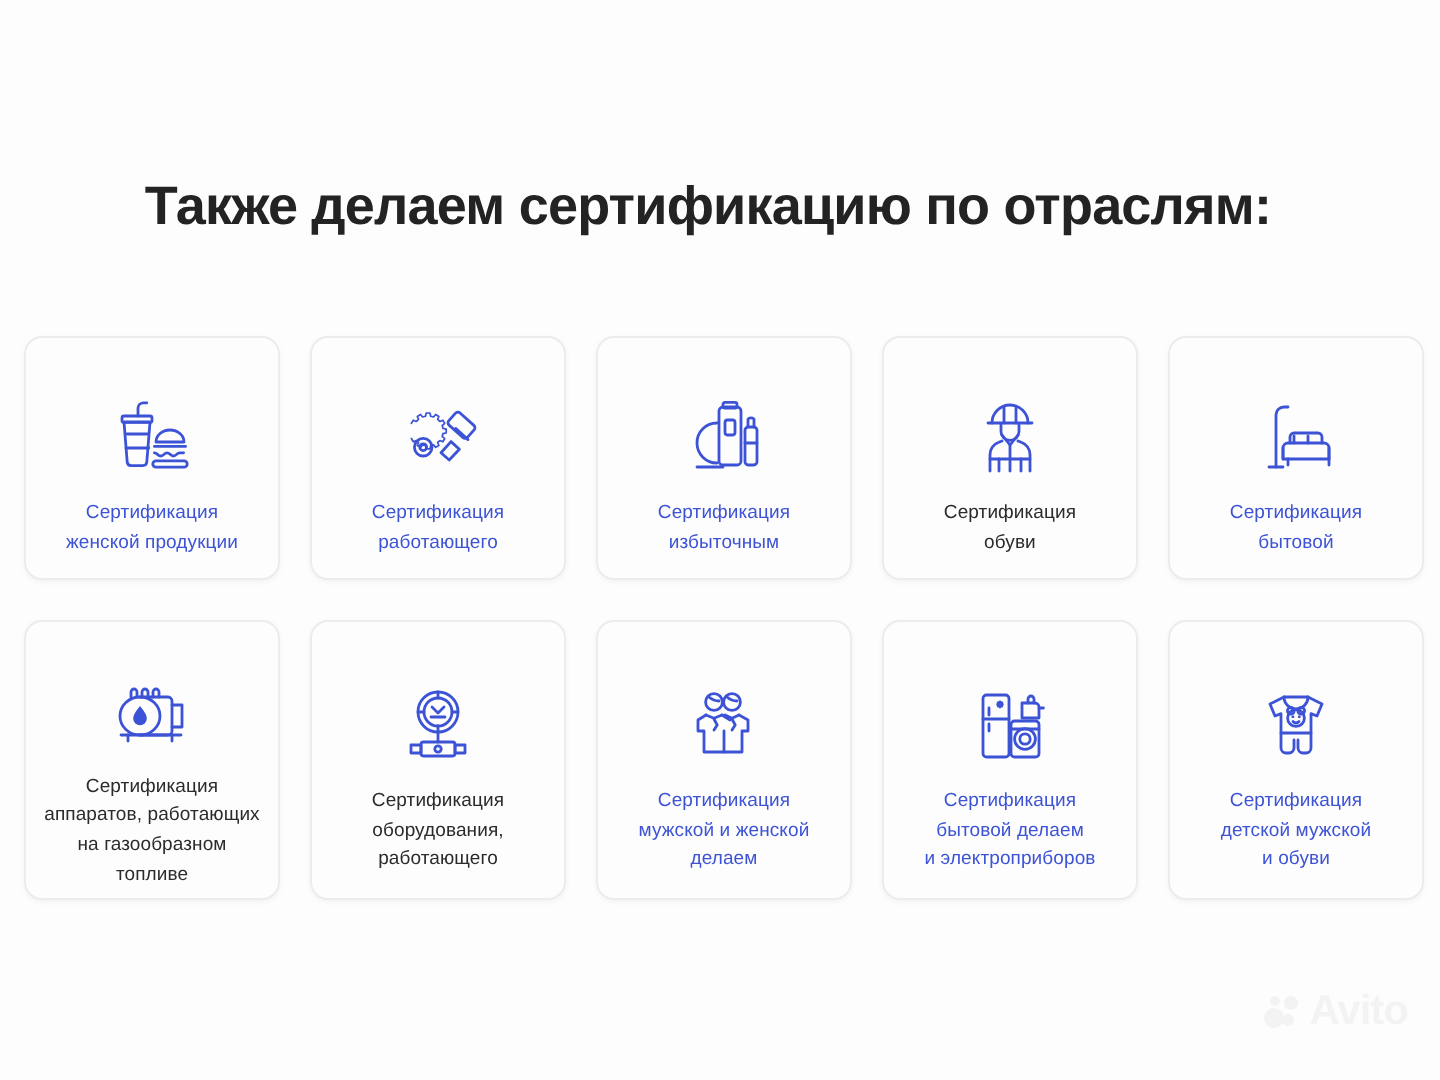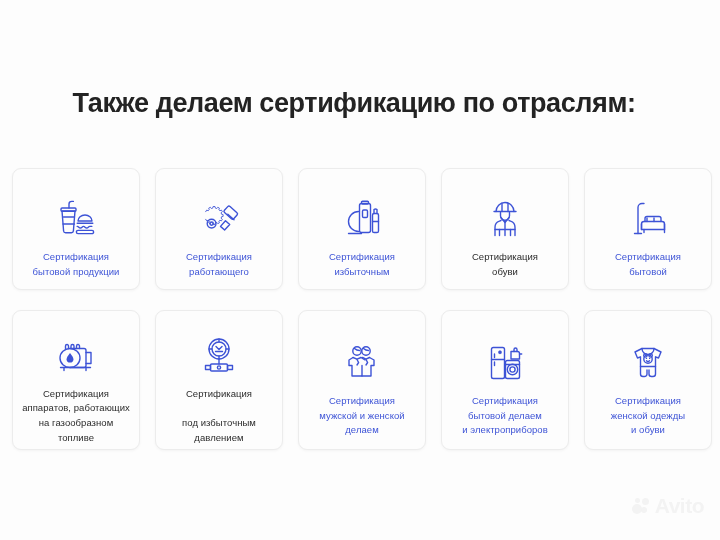--- a/index.html
+++ b/index.html
@@ -106,21 +106,21 @@
             <rect x="7" y="9" width="15" height="3.2" rx="1"></rect>
             <path d="M15 9V5c0-1.5 1.3-2.6 2.8-2.6h1.6"></path>
             <path d="M9.5 18h10.8M9 25h11.4"></path>
             <path d="M24 22c0-3.3 3.1-6 7-6s7 2.7 7 6z"></path>
             <path d="M23.2 24.2h15.6M23.2 27.4c1.6 0 1.6 1.6 3.2 1.6s1.6-1.6 3.1-1.6 1.6 1.6 3.2 1.6 1.6-1.6 3.1-1.6h2"></path>
             <path d="M24 31.4h14a1.6 1.6 0 0 1 0 3.2H24a1.6 1.6 0 0 1 0-3.2z"></path>
           </svg>
         </div>
         <div class="card-label label-blue">
           <span>Сертификация</span><br>
-          <span>бытовой продукции</span>
+          <span>женской продукции</span>
         </div>
       </div>
 
       <div class="card">
         <div class="icon-wrap">
           <svg width="44" height="40" viewBox="0 0 44 40" fill="none" stroke="#3d53d6" stroke-width="1.4" stroke-linecap="round" stroke-linejoin="round">
             <path d="M16 14.5l1.6-2.6 2.4 1 1.8-1.6-1-2.4 2.6-1.6 1.7 2 2.3-.6.6-2.6h3l.6 2.6 2.3.6 1.7-2 2.6 1.6-1 2.4 1.8 1.6 2.4-1 1.5 2.6-2 1.7.6 2.3 2.6.6v3l-2.6.6-.6 2.3 2 1.7-1.5 2.6-2.4-1-1.8 1.6 1 2.4-2.6 1.5-1.7-2-2.3.6-.6 2.6h-3l-.6-2.6-2.3-.6-1.7 2-2.6-1.5 1-2.4-1.8-1.6-2.4 1-1.6-2.6" transform="scale(0.62) translate(-2,6)"></path>
             <circle cx="14.6" cy="24.6" r="4.4"></circle>
             <circle cx="14.6" cy="24.6" r="1.7"></circle>
             <path d="M23.5 27.4l5-5.6 4.2 3.8-5.1 5.4z"></path>
@@ -221,22 +221,21 @@
             <path d="M18.5 15.5h7"></path>
             <path d="M19 10.5l3 3 3-3"></path>
             <path d="M22 23v5"></path>
             <rect x="13.5" y="28" width="17" height="7" rx="1.2"></rect>
             <path d="M8.5 29.5h5v4h-5zM30.5 29.5h5v4h-5z"></path>
             <circle cx="22" cy="31.5" r="1.6"></circle>
           </svg>
         </div>
         <div class="card-label label-dark">
           <span>Сертификация</span><br>
-          <br>
-          <span>под избыточным давлением</span>
+          <span>оборудования, работающего</span><br>
         </div>
       </div>
 
       <div class="card">
         <div class="icon-wrap">
           <svg width="44" height="40" viewBox="0 0 44 40" fill="none" stroke="#3d53d6" stroke-width="1.4" stroke-linecap="round" stroke-linejoin="round">
             <circle cx="17" cy="8" r="4.2"></circle>
             <circle cx="26" cy="8" r="4.2"></circle>
             <path d="M14.5 5.5c1.6 1.4 3.4 2 5 2M23.5 5.5c1.6 1.4 3.4 2 5 2"></path>
             <path d="M13 14.5l4 1.6 4-1.6"></path>
@@ -285,21 +284,21 @@
             <path d="M14.5 23.5v7.5a2.5 2.5 0 0 0 2.5 2.5h1.5a2.5 2.5 0 0 0 2.5-2.5v-4M29.5 23.5v7.5a2.5 2.5 0 0 1-2.5 2.5h-1.5a2.5 2.5 0 0 1-2.5-2.5v-4"></path>
             <circle cx="22" cy="16" r="4.2"></circle>
             <circle cx="19.4" cy="12.4" r="1.7"></circle>
             <circle cx="24.6" cy="12.4" r="1.7"></circle>
             <path d="M20.4 15.4h.1M23.6 15.4h.1"></path>
             <path d="M20.5 17.8c.9.9 2.1.9 3 0"></path>
           </svg>
         </div>
         <div class="card-label label-blue">
           <span>Сертификация</span><br>
-          <span>женской одежды</span><br>
+          <span>детской мужской</span><br>
           <span>и обуви</span>
         </div>
       </div>
     </div>
   </div>
 
   <div class="watermark">
     <span class="wm-dots">
       <i class="wm-d1"></i>
         <i class="wm-d2"></i>

